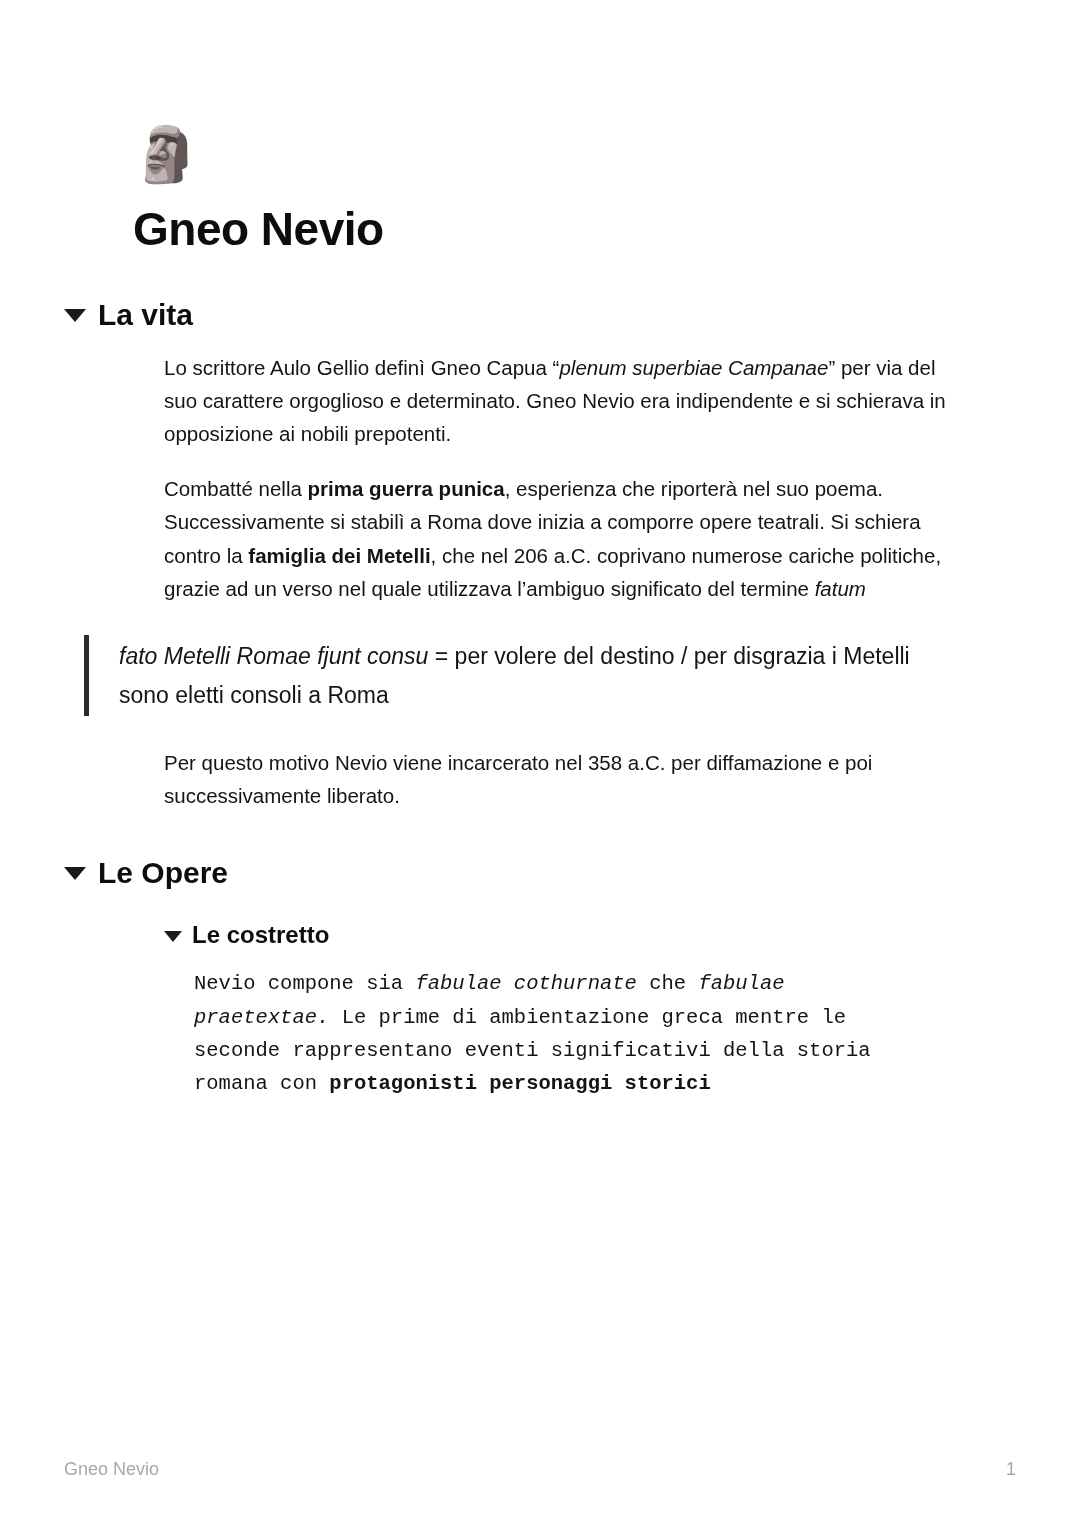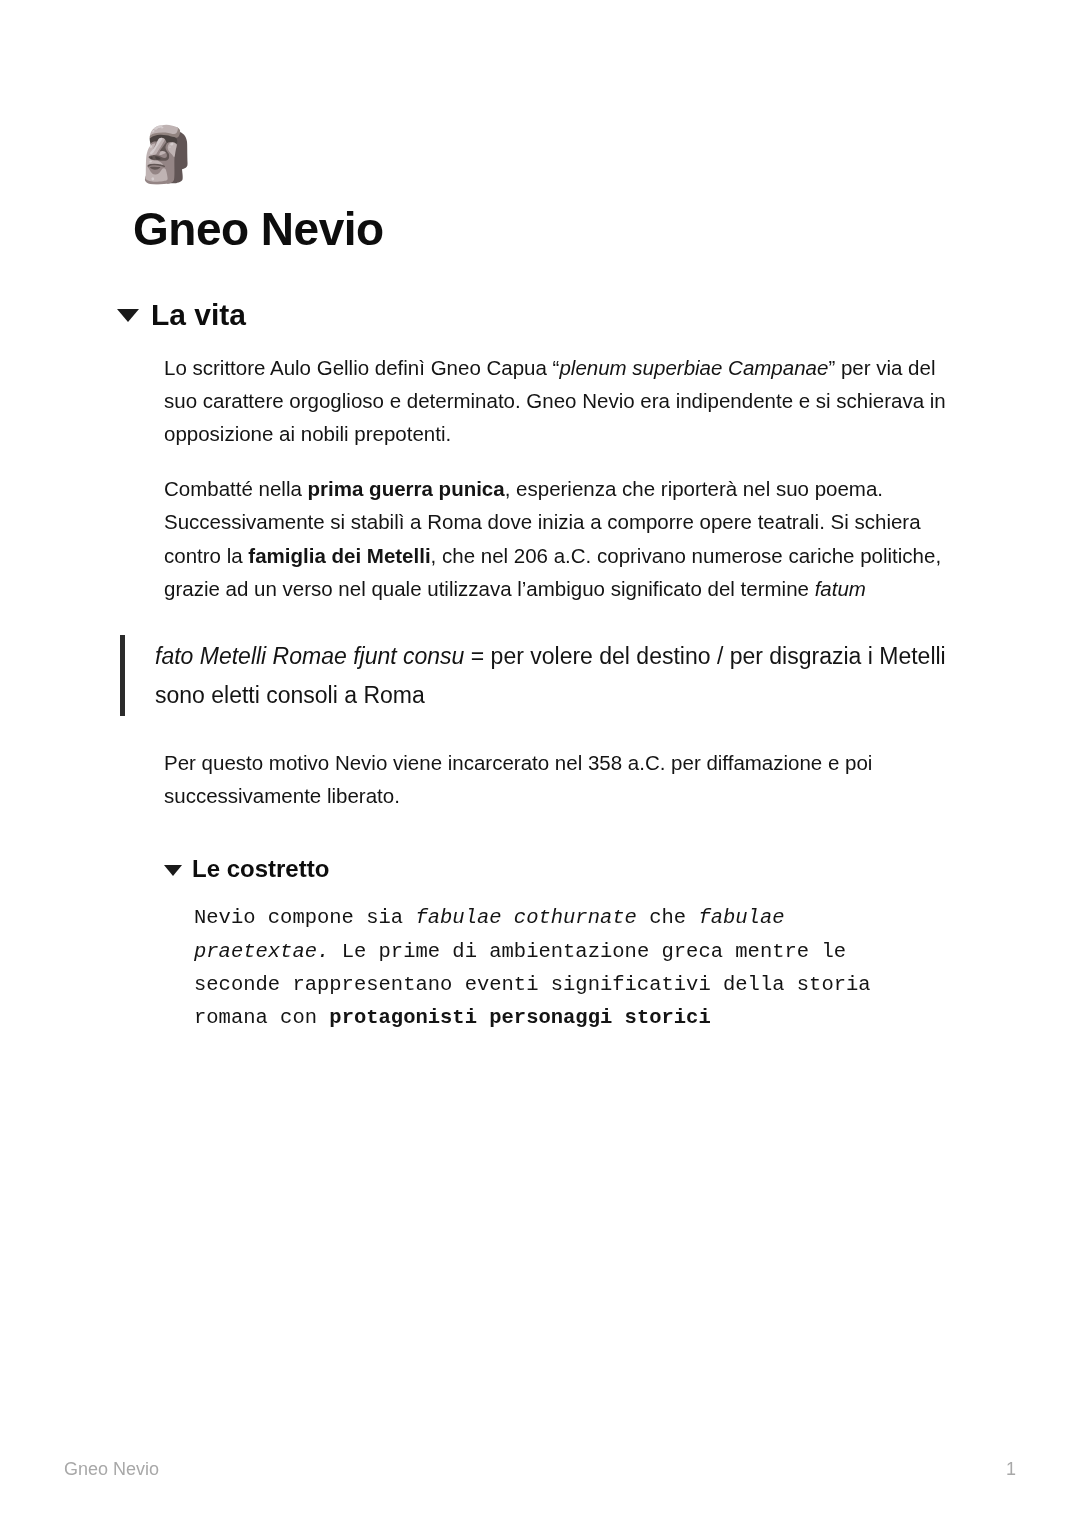--- a/index.html
+++ b/index.html
@@ -47,21 +47,21 @@
     color: #0d0d0d;
   }
 
   
   .section {
     margin-top: 42px;
   }
   .h2-row {
     display: flex;
     align-items: center;
-    padding-left: 117px;
+    padding-left: 64px;
     gap: 12px;
   }
   .h3-row {
     display: flex;
     align-items: center;
     padding-left: 164px;
     gap: 10px;
     margin-top: 30px;
   }
   .tri {
@@ -116,21 +116,21 @@
   p.para b {
     font-weight: bold;
   }
   p.para i {
     font-style: italic;
     text-align: right;
   }
 
   
   .quote-wrap {
-    padding-left: 120px;
+    padding-left: 84px;
     padding-right: 130px;
     margin-top: 30px;
     margin-bottom: 30px;
   }
   blockquote.quote {
     margin: 0;
     border-left: 5px solid #2b2b2b;
     padding: 2px 0 2px 30px;
     font-size: 23px;
     line-height: 1.68;
@@ -177,20 +177,24 @@
     <div class="quote-wrap">
       <blockquote class="quote"><i>fato Metelli Romae fjunt consu</i><span> = per volere del destino / per disgrazia i Metelli sono eletti consoli a Roma</span></blockquote>
     </div>
 
     <div class="body-wrap">
       <p class="para"><span>Per questo motivo Nevio viene incarcerato nel 358 a.C. per diffamazione e poi successivamente liberato.</span></p>
     </div>
   </div>
 
   <div class="section">
+    <div class="h2-row">
+      <span class="tri"></span>
+      <span class="h2-text">Le Opere</span>
+    </div>
 
     <div class="h3-row">
       <span class="tri small"></span>
       <span class="h3-text">Le costretto</span>
     </div>
 
     <div class="body-wrap indented">
       <p class="para"><span>Nevio compone sia </span><i>fabulae cothurnate</i><span> che </span><i>fabulae praetextae.</i><span> Le prime di ambientazione greca mentre le seconde rappresentano eventi significativi della storia romana con </span><b>protagonisti personaggi storici</b></p>
     </div>
   </div>

